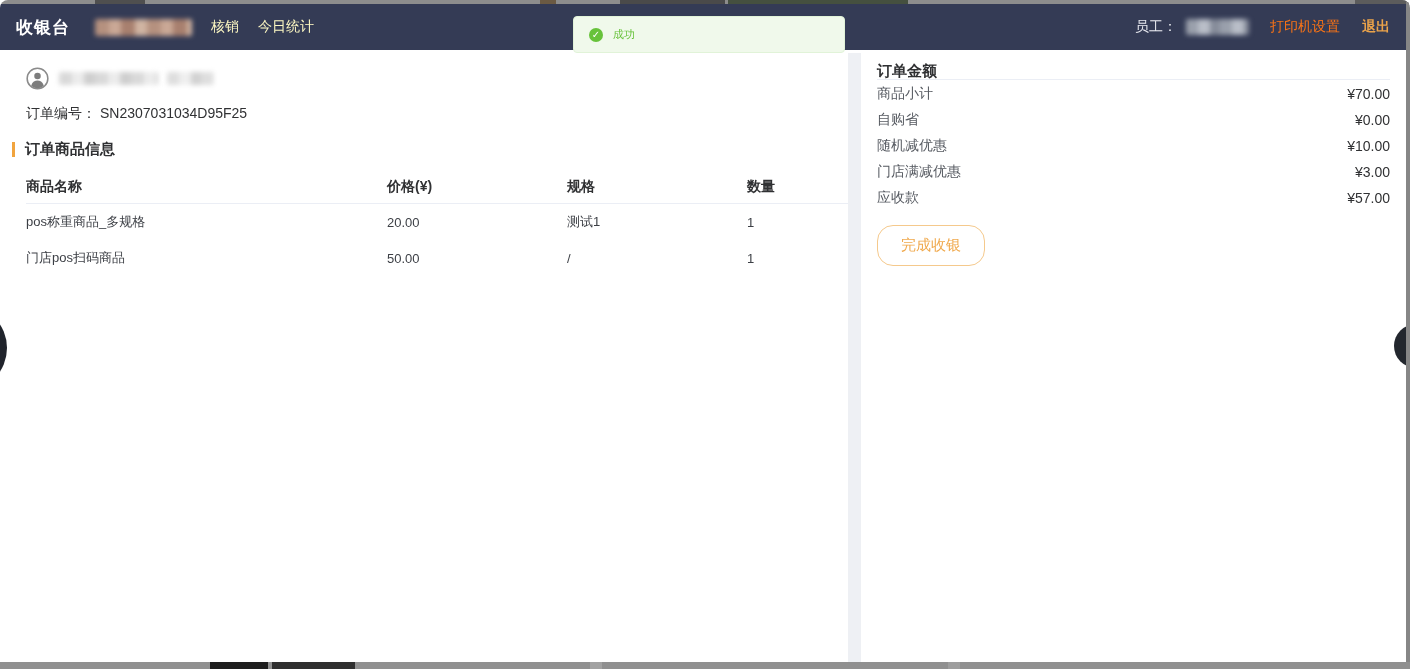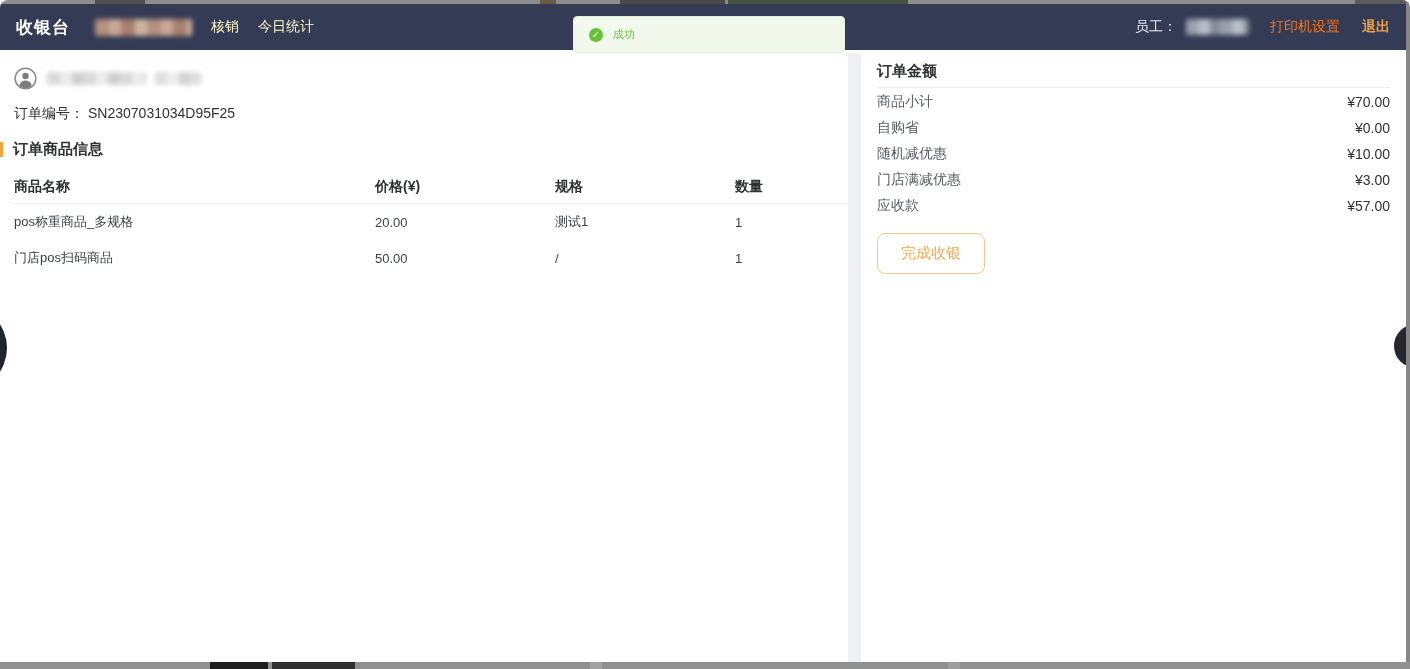--- a/index.html
+++ b/index.html
@@ -29,43 +29,43 @@
   .redact-cust1{width:99px;height:13px;background:repeating-linear-gradient(90deg,#d9d9d9 0 13px,#ececec 13px 25px,#cfcfcf 25px 36px);}
   .redact-cust2{width:47px;height:13px;margin-left:9px;background:repeating-linear-gradient(90deg,#dedede 0 12px,#efefef 12px 24px,#d2d2d2 24px 34px);}
 
   
   .toast{position:absolute;left:573px;top:16px;width:272px;height:37px;background:#f0f9eb;border:1px solid #e1f3d8;border-radius:4px;display:flex;align-items:center;padding-left:15px;box-sizing:border-box;z-index:50;}
   .toast-icon{width:14px;height:14px;border-radius:50%;background:#67c23a;color:#ffffff;font-size:10px;line-height:14px;text-align:center;flex:0 0 auto;}
   .toast-text{color:#67c23a;font-size:11px;margin-left:10px;}
 
   
   .main{position:absolute;top:53px;left:0;right:4px;bottom:7px;z-index:1;}
-  .left-panel{position:absolute;left:0;top:0;bottom:0;width:996px;background:#ffffff;padding:0 14px;box-sizing:border-box;}
+  .left-panel{position:absolute;left:0;top:0;bottom:0;width:996px;background:#ffffff;padding:0 26px;box-sizing:border-box;}
   .panel-divider{position:absolute;left:848px;top:0;bottom:0;width:13px;background:#eef0f4;}
   .right-panel{position:absolute;left:861px;right:0;top:0;bottom:0;background:#ffffff;padding:0 16px;box-sizing:border-box;}
 
   
   .customer-row{margin-top:13px;height:24px;display:flex;align-items:center;}
   .avatar{width:23px;height:23px;flex:0 0 auto;margin-right:10px;}
   .order-no{margin-top:13px;font-size:14px;color:#303133;line-height:20px;}
   .order-no .lbl{margin-right:4px;}
   .section-title{margin-top:17px;display:flex;align-items:center;}
   .section-title .bar{width:3px;height:15px;background:#f1a43e;margin-left:-14px;margin-right:10px;}
   .section-title .txt{font-size:15px;font-weight:bold;color:#303133;}
 
   .goods-header{display:grid;grid-template-columns:361px 180px 180px 1fr;align-items:center;margin-top:12px;height:32px;border-bottom:1px solid #ebeef5;font-size:14px;font-weight:bold;color:#303133;}
   .goods-row{display:grid;grid-template-columns:361px 180px 180px 1fr;align-items:center;height:36px;font-size:13px;color:#3c3f45;}
 
   
-  .summary-title{padding-top:10px;padding-bottom:8px;font-size:15px;font-weight:bold;color:#303133;border-bottom:1px solid #ebeef5;line-height:16px;}
+  .summary-title{padding-top:10px;font-size:15px;font-weight:bold;color:#303133;border-bottom:1px solid #ebeef5;line-height:16px;}
   .summary-rows{margin-top:1px;}
   .summary-row{height:26px;display:flex;align-items:center;justify-content:space-between;font-size:14px;}
   .summary-row .lbl{color:#565a61;}
   .summary-row .val{color:#303133;}
-  .finish-btn{margin-top:14px;display:inline-block;background:#ffffff;border:1px solid #f5c98c;border-radius:8px;color:#f0a94d;font-size:15px;padding:10px 23px;cursor:pointer;font-family:inherit;}
+  .finish-btn{margin-top:14px;display:inline-block;background:#ffffff;border:1px solid #f5c98c;border-radius:16px;color:#f0a94d;font-size:15px;padding:10px 23px;cursor:pointer;font-family:inherit;}
 
   
   .left-handle{position:absolute;left:-79px;top:305px;width:86px;height:86px;border-radius:50%;background:#20242c;z-index:20;cursor:pointer;}
   .right-handle{position:absolute;left:1394px;top:324px;width:44px;height:44px;border-radius:50%;background:#23272e;z-index:20;cursor:pointer;}
 </style>
 </head>
 <body>
 
 <div class="screen">
 

